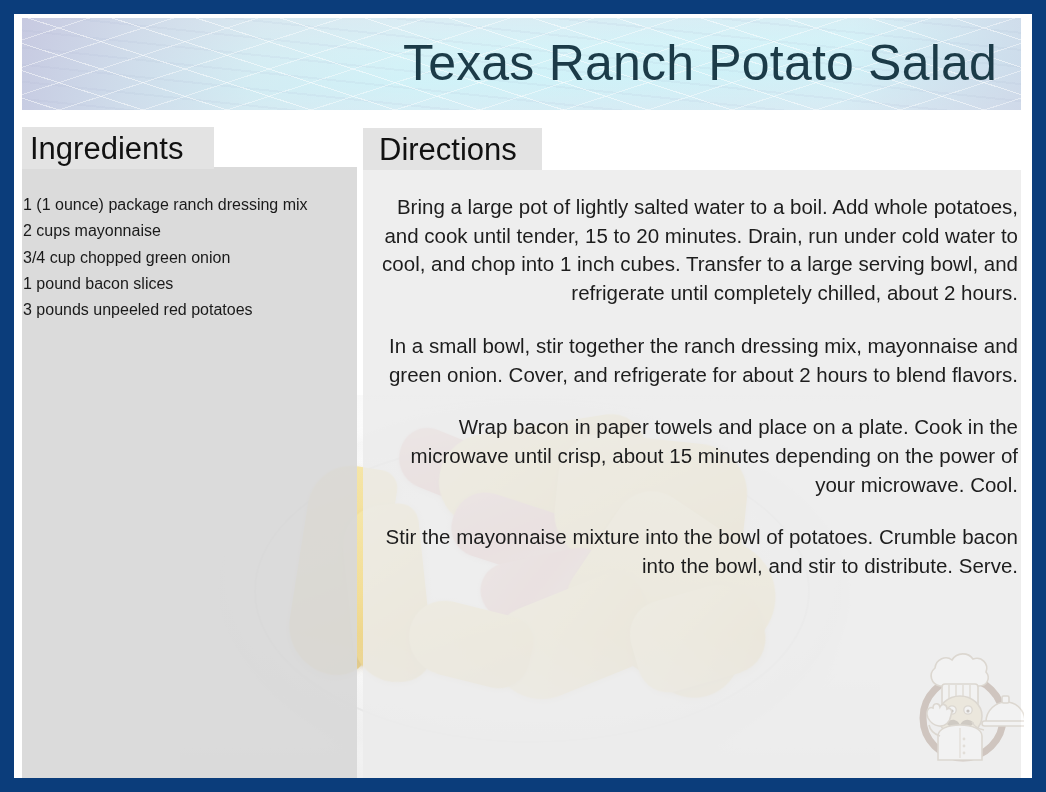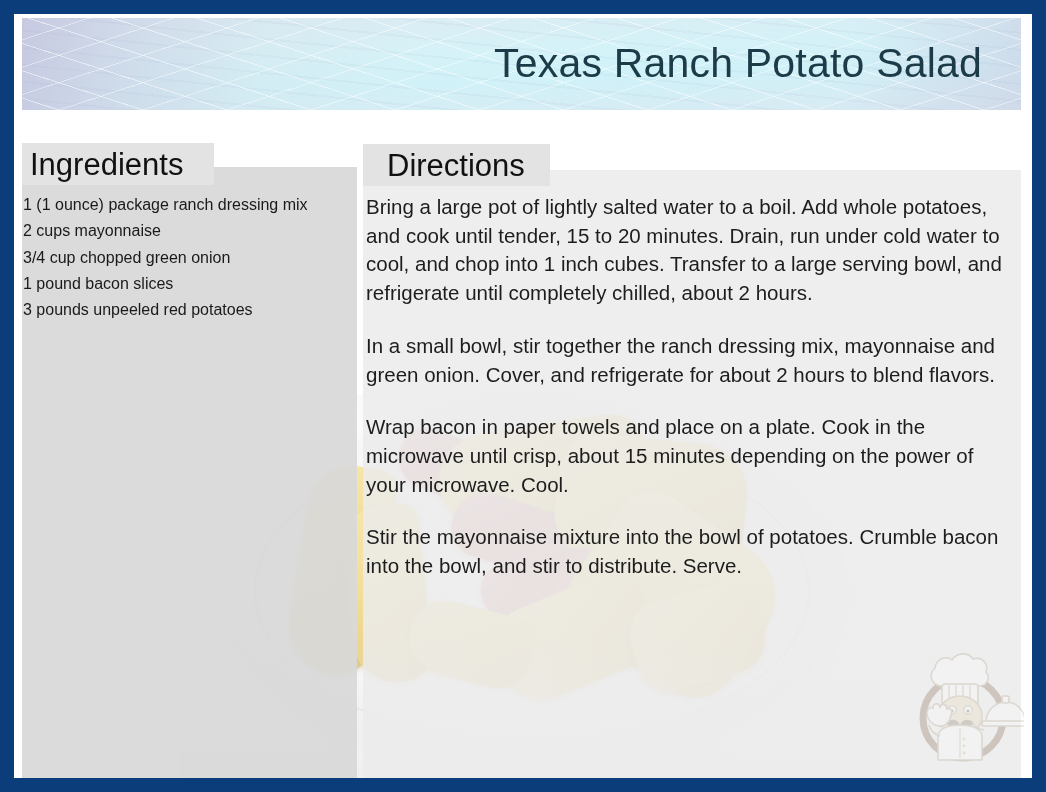--- a/index.html
+++ b/index.html
@@ -62,24 +62,24 @@
         rgba(255,255,255,0.45) 0px, rgba(255,255,255,0.45) 1px,
         rgba(255,255,255,0) 1px, rgba(255,255,255,0) 26px),
       repeating-linear-gradient(6deg,
         rgba(160,170,200,0.10) 0px, rgba(160,170,200,0.10) 2px,
         rgba(255,255,255,0) 2px, rgba(255,255,255,0) 17px);
     opacity: .95;
     pointer-events: none;
   }
   .banner-title {
     position: absolute;
-    right: 39px;
+    right: 24px;
     top: 50%;
     transform: translateY(-52%);
-    font-size: 41px;
+    font-size: 50px;
     line-height: 1.05;
     color: #1c3b48;
     letter-spacing: .2px;
     white-space: nowrap;
   }
 
   
   .photo {
     position: absolute;
     left: 180px;
@@ -153,35 +153,34 @@
     background: rgba(235,235,235,0.86);
     z-index: 10;
   }
 
   .tab {
     position: absolute;
     background: #e3e3e3;
     z-index: 12;
     display: flex;
     align-items: center;
-    margin-top: 16px;
   }
   .tab-ingredients {
     left: 22px;
     top: 127px;
     width: 184px;
     height: 42px;
     padding-left: 8px;
   }
   .tab-directions {
     left: 363px;
     top: 128px;
     width: 163px;
     height: 42px;
-    padding-left: 24px;
+    padding-left: 16px;
   }
   .tab-label {
     font-size: 31px;
     color: #111111;
     line-height: 1;
   }
 
   .ingredient-list {
     position: absolute;
     left: 22px;
@@ -202,20 +201,21 @@
     top: 193px;
     width: 656px;
     z-index: 14;
   }
   .direction-para {
     font-size: 20.5px;
     line-height: 28.7px;
     color: #1d1d1d;
     margin: 0 0 24px 0;
     max-width: 652px;
+    text-align: right;
   }
   .direction-para:last-child { margin-bottom: 0; }
 
   
   .chef-logo {
     position: absolute;
     right: 22px;
     bottom: 26px;
     width: 118px;
     height: 122px;

